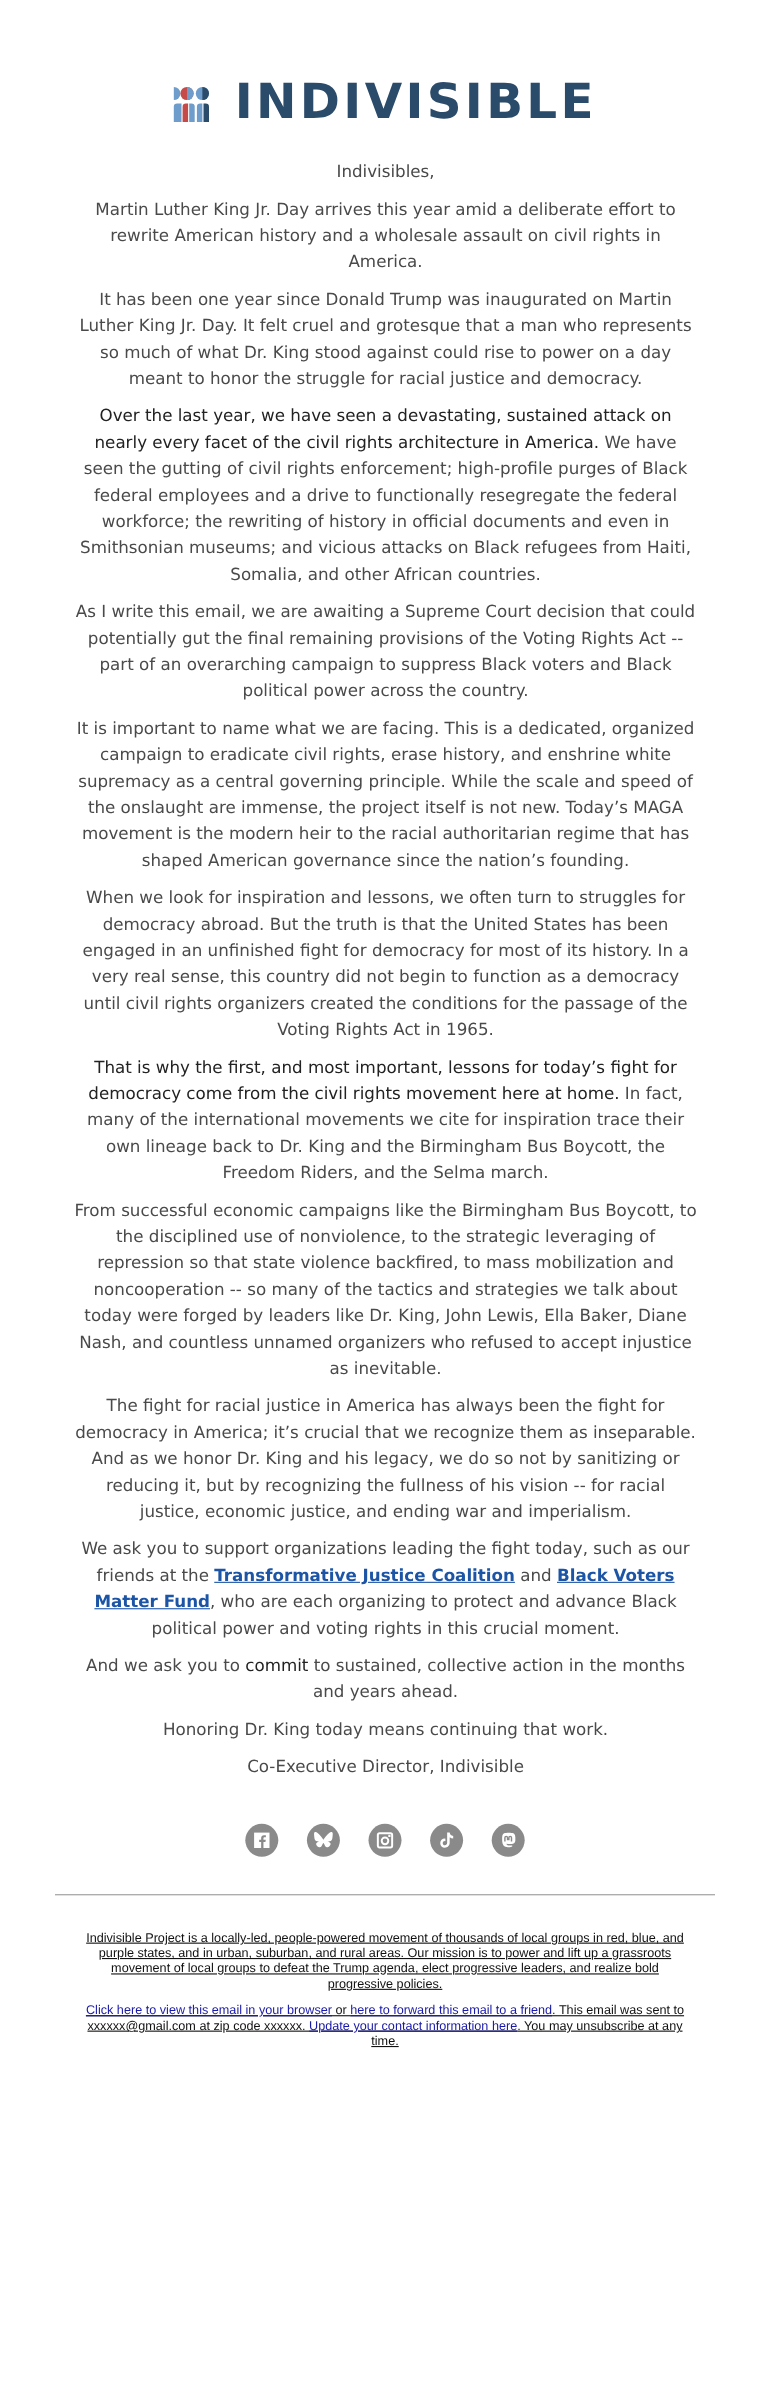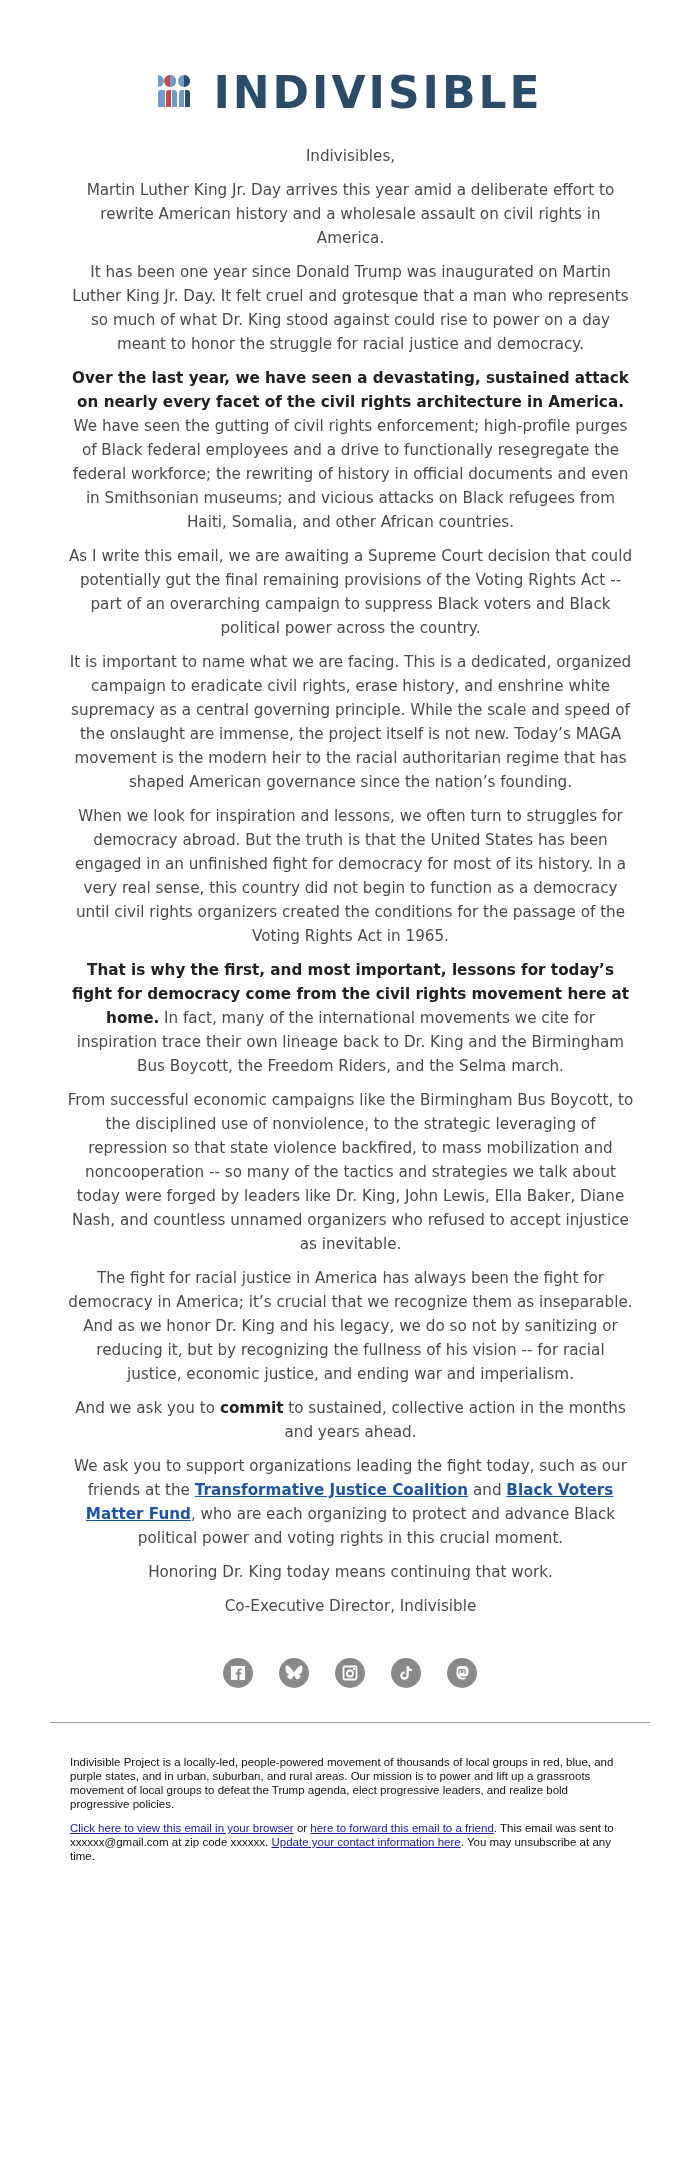--- a/index.html
+++ b/index.html
@@ -1,31 +1,31 @@
 <!DOCTYPE html>
 <html><head>
   <meta charset="utf-8">
   <style>
     html, body { margin: 0; padding: 0; background: #ffffff; }
     body { width: 700px; min-height: 2173px; position: relative; }
     .wrap { width: 700px; }
     .header { height: 125px; display: flex; align-items: center; justify-content: center; padding-top: 30px; box-sizing: border-box; }
-    .logo { display: flex; align-items: flex-start; gap: 20px; margin-top: 30px; }
+    .logo { display: flex; align-items: center; gap: 20px; margin-top: 30px; }
     .logo-mark { width: 36px; height: 36px; display: block; }
     .logo-text { font-family: "DejaVu Sans", sans-serif; font-weight: bold; font-size: 44px; letter-spacing: 3px; color: #2b4b6b; line-height: 1; }
     .content { padding: 19px 66px 0 67px; font-family: "DejaVu Sans", sans-serif; font-size: 15.2px; line-height: 24px; color: #4a4a4a; }
     .content p { margin: 0 0 10px 0; text-align: center; }
-    .content b { color: #222222; font-weight: bold; }
+    .content b { color: #222222; font-weight: normal; }
     .content a { color: #1c55a6; font-weight: bold; text-decoration: underline; }
     .signoff p { margin: 0; }
     .social { display: flex; justify-content: center; gap: 26px; margin-top: 40px; height: 30px; }
     .social a { width: 30px; height: 30px; border-radius: 50%; background: #8a8a8a; display: flex; align-items: center; justify-content: center; }
     .social svg { width: 18px; height: 18px; display: block; }
     .divider { margin: 34px 50px 0 50px; height: 1px; background: #9a9a9a; border: 0; }
-    .footer { font-family: "Liberation Sans", sans-serif; font-size: 11.5px; line-height: 14px; color: #111111; padding: 32px 70px 0 70px; }
+    .footer { font-family: "Liberation Sans", sans-serif; font-size: 11.5px; line-height: 14px; color: #111111; text-align: center; padding: 32px 70px 0 70px; text-decoration: underline; }
     .footer p { margin: 0 0 10px 0; }
     .footer a { color: #1a1aa8; text-decoration: underline; }
   </style>
 </head>
 <body>
 
 <div class="wrap">
 
   <div class="header">
     <div class="logo">
@@ -51,22 +51,22 @@
     <p>Indivisibles,</p>
     <p>Martin Luther King Jr. Day arrives this year amid a deliberate effort to rewrite American history and a wholesale assault on civil rights in America.</p>
     <p>It has been one year since Donald Trump was inaugurated on Martin Luther King Jr. Day. It felt cruel and grotesque that a man who represents so much of what Dr. King stood against could rise to power on a day meant to honor the struggle for racial justice and democracy.</p>
     <p><b>Over the last year, we have seen a devastating, sustained attack on nearly every facet of the civil rights architecture in America.</b><span> We have seen the gutting of civil rights enforcement; high-profile purges of Black federal employees and a drive to functionally resegregate the federal workforce; the rewriting of history in official documents and even in Smithsonian museums; and vicious attacks on Black refugees from Haiti, Somalia, and other African countries.</span></p>
     <p>As I write this email, we are awaiting a Supreme Court decision that could potentially gut the final remaining provisions of the Voting Rights Act -- part of an overarching campaign to suppress Black voters and Black political power across the country.</p>
     <p>It is important to name what we are facing. This is a dedicated, organized campaign to eradicate civil rights, erase history, and enshrine white supremacy as a central governing principle. While the scale and speed of the onslaught are immense, the project itself is not new. Today’s MAGA movement is the modern heir to the racial authoritarian regime that has shaped American governance since the nation’s founding.</p>
     <p>When we look for inspiration and lessons, we often turn to struggles for democracy abroad. But the truth is that the United States has been engaged in an unfinished fight for democracy for most of its history. In a very real sense, this country did not begin to function as a democracy until civil rights organizers created the conditions for the passage of the Voting Rights Act in 1965.</p>
     <p><b>That is why the first, and most important, lessons for today’s fight for democracy come from the civil rights movement here at home.</b><span> In fact, many of the international movements we cite for inspiration trace their own lineage back to Dr. King and the Birmingham Bus Boycott, the Freedom Riders, and the Selma march.</span></p>
     <p>From successful economic campaigns like the Birmingham Bus Boycott, to the disciplined use of nonviolence, to the strategic leveraging of repression so that state violence backfired, to mass mobilization and noncooperation -- so many of the tactics and strategies we talk about today were forged by leaders like Dr. King, John Lewis, Ella Baker, Diane Nash, and countless unnamed organizers who refused to accept injustice as inevitable.</p>
     <p>The fight for racial justice in America has always been the fight for democracy in America; it’s crucial that we recognize them as inseparable. And as we honor Dr. King and his legacy, we do so not by sanitizing or reducing it, but by recognizing the fullness of his vision -- for racial justice, economic justice, and ending war and imperialism.</p>
+    <p><span>We ask you to support organizations leading the fight today, such as our friends at the </span><a href="#">Transformative Justice Coalition</a><span> and </span><a href="#">Black Voters Matter Fund</a><span>, who are each organizing to protect and advance Black political power and voting rights in this crucial moment.</span></p>
     <p><span>And we ask you to </span><b>commit</b><span> to sustained, collective action in the months and years ahead.</span></p>
-    <p><span>We ask you to support organizations leading the fight today, such as our friends at the </span><a href="#">Transformative Justice Coalition</a><span> and </span><a href="#">Black Voters Matter Fund</a><span>, who are each organizing to protect and advance Black political power and voting rights in this crucial moment.</span></p>
     <p>Honoring Dr. King today means continuing that work.</p>
     <div class="signoff">
       <p>Co-Executive Director, Indivisible</p>
     </div>
   </div>
 
   <div class="social">
     <a href="#">
       <svg viewBox="0 0 18 18">
         <rect x="2" y="2" width="14" height="14" fill="#ffffff"></rect>

